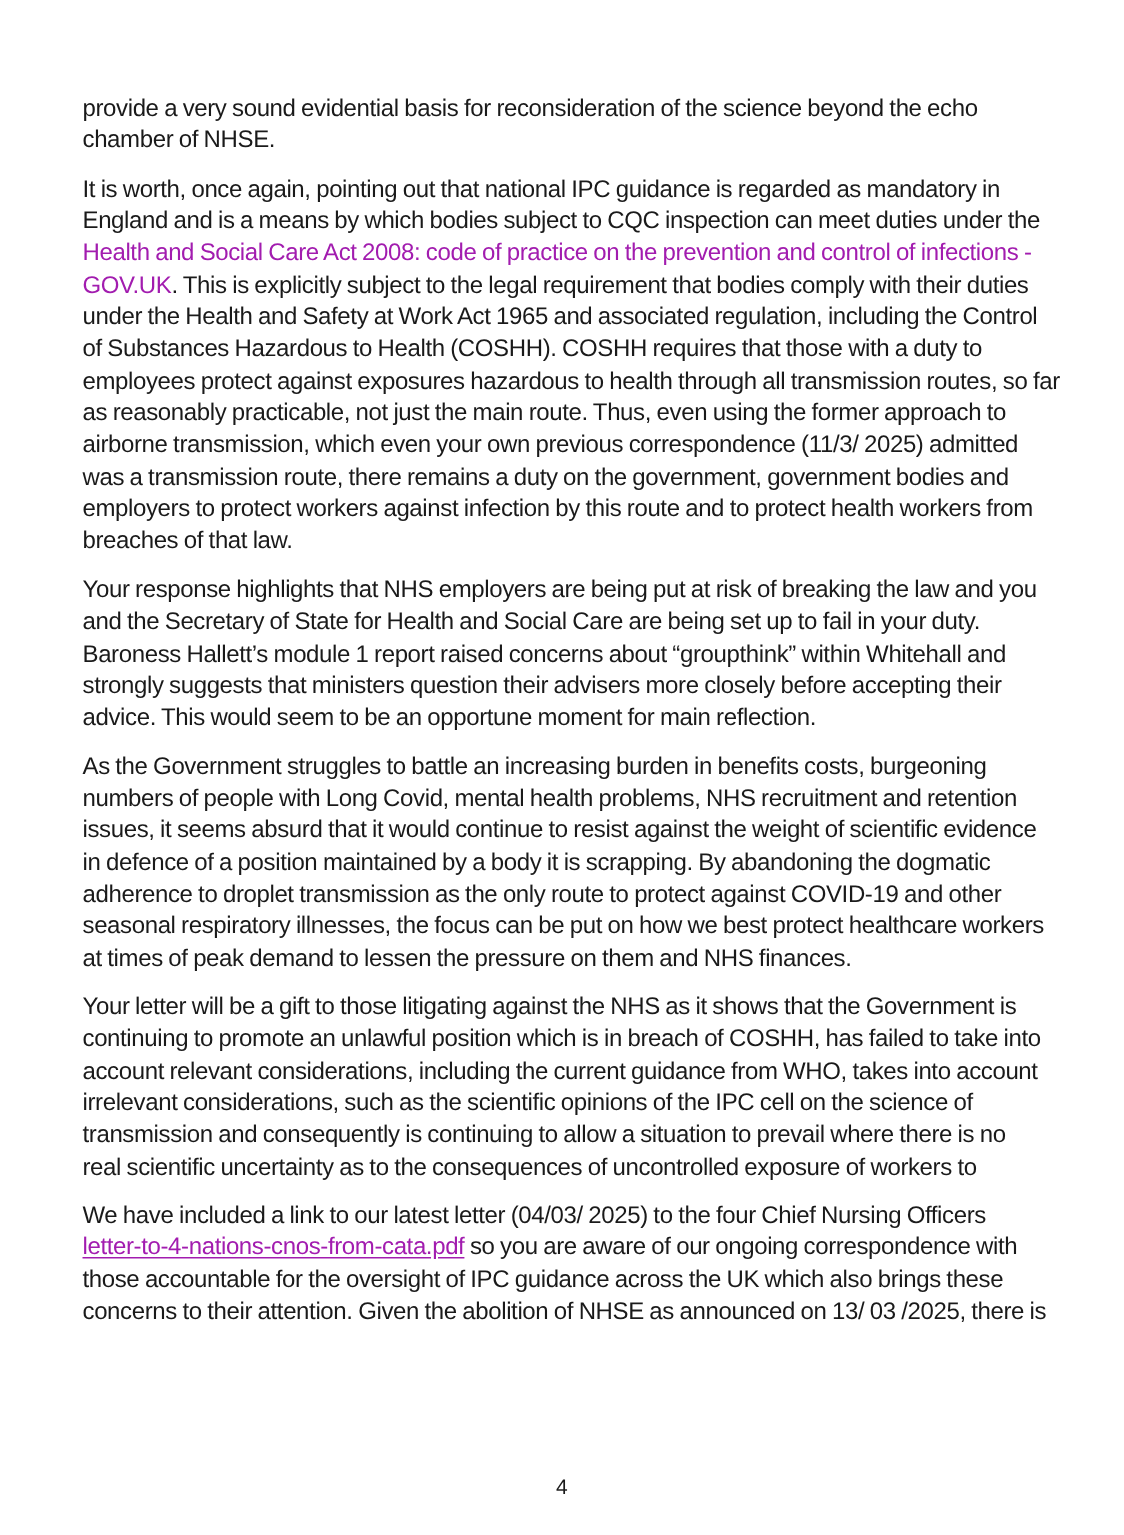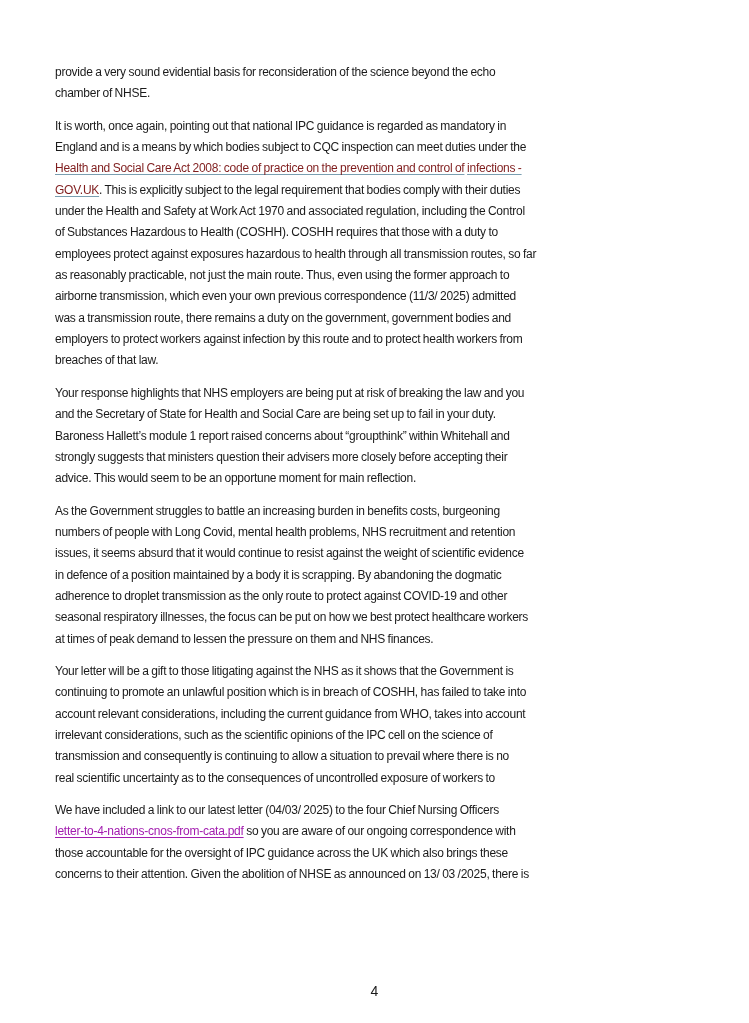--- a/index.html
+++ b/index.html
@@ -16,32 +16,31 @@
       color: #1a1a1a;
     }
     .page {
       position: absolute;
       left: 55px;
       top: 62px;
       width: 650px;
     }
     .para {
       margin: 0 0 11px 0;
-      font-size: 12px;
+      font-size: 16px;
       line-height: 21.35px;
       letter-spacing: -0.25px;
       word-spacing: -0.5px;
     }
     .line {
       display: block;
       white-space: nowrap;
     }
     .link-gov {
-      color: #7f1d1d;
-      text-decoration: underline;
+      color: #a21caf;
       text-decoration-color: #7a9fb1;
       text-underline-offset: 2px;
     }
     .link-pdf {
       color: #a21caf;
       text-decoration: underline;
       text-underline-offset: 2px;
     }
     .page-number {
       position: absolute;
@@ -64,21 +63,21 @@
   </p>
 
   <p class="para">
     <span class="line">It is worth, once again, pointing out that national IPC guidance is regarded as mandatory in</span>
     <span class="line">England and is a means by which bodies subject to CQC inspection can meet duties under the</span>
     <span class="line">
       <a class="link-gov">Health and Social Care Act 2008: code of practice on the prevention and control of</a>
       <a class="link-gov">infections -</a>
     </span>
     <span class="line"><a class="link-gov">GOV.UK</a><span>. This is explicitly subject to the legal requirement that bodies comply with their duties</span></span>
-    <span class="line">under the Health and Safety at Work Act 1970 and associated regulation, including the Control</span>
+    <span class="line">under the Health and Safety at Work Act 1965 and associated regulation, including the Control</span>
     <span class="line">of Substances Hazardous to Health (COSHH). COSHH requires that those with a duty to</span>
     <span class="line">employees protect against exposures hazardous to health through all transmission routes, so far</span>
     <span class="line">as reasonably practicable, not just the main route. Thus, even using the former approach to</span>
     <span class="line">airborne transmission, which even your own previous correspondence (11/3/ 2025) admitted</span>
     <span class="line">was a transmission route, there remains a duty on the government, government bodies and</span>
     <span class="line">employers to protect workers against infection by this route and to protect health workers from</span>
     <span class="line">breaches of that law.</span>
   </p>
 
   <p class="para">

